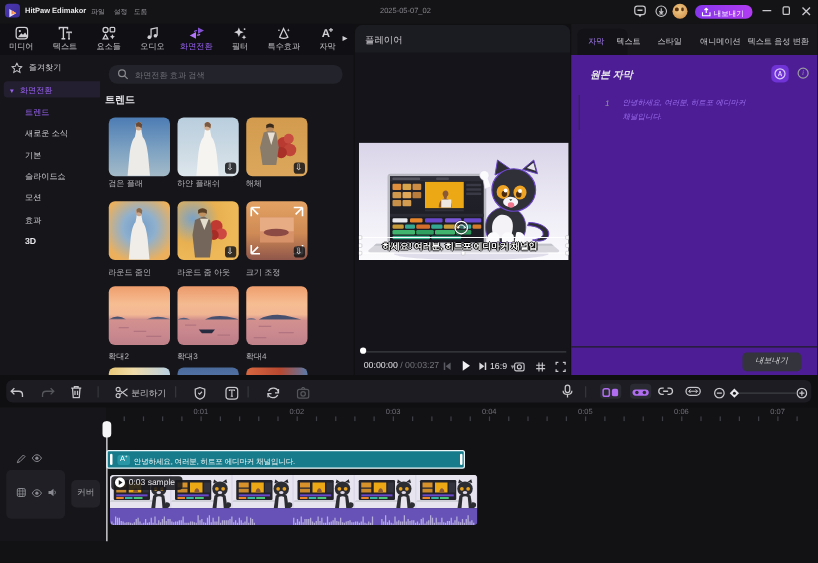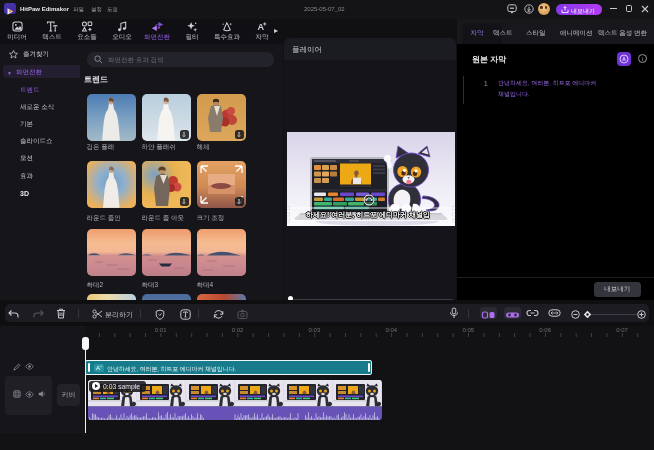--- a/index.html
+++ b/index.html
@@ -244,21 +244,21 @@
         </svg></div>
     <div class="abs thl" style="left:6.5px;top:237px;">확대2</div>
     <div class="abs thl" style="left:61.5px;top:237px;">확대3</div>
     <div class="abs thl" style="left:116.5px;top:237px;">확대4</div>
 
     <div class="abs th" style="left:6.5px;top:249.5px;background:linear-gradient(90deg,#e8c878 0%,#f0dca8 40%,#b8d0e0 100%);"></div>
     <div class="abs th" style="left:61.5px;top:249.5px;background:linear-gradient(180deg,#4a6a9c 0%,#7a9cc0 100%);"></div>
     <div class="abs th" style="left:116.5px;top:249.5px;background:linear-gradient(90deg,#d86840 0%,#b84830 55%,#5a7aa8 100%);"></div>
   </div>
 
-  <div class="abs" id="player" style="left:284px;top:20px;width:172px;height:280px;background:#14141a;border-radius:6px 6px 0 0;margin-top:18px;">
+  <div class="abs" id="player" style="left:284px;top:20px;width:172px;height:280px;background:#14141a;border-radius:6px 6px 0 0;">
     <div class="abs" style="left:0;top:0;width:172px;height:22px;background:#1b1b22;border-radius:6px 6px 0 0;"></div>
     <div class="abs" style="left:8px;top:7px;font-size:7.5px;color:#cacace;">플레이어</div>
 
     <div class="abs" style="left:3px;top:93.5px;width:168px;height:94px;overflow:hidden;">
       <svg width="168" height="94" viewBox="0 0 168 94">
         <defs>
           <linearGradient id="vbg" x1="0" y1="0" x2="0" y2="1">
             <stop offset="0" stop-color="#d9d4e8"></stop>
               <stop offset="0.45" stop-color="#eae7f3"></stop>
               <stop offset="1" stop-color="#fbfbfd"></stop>
@@ -400,21 +400,21 @@
 
   <div class="abs" id="rightpanel" style="left:457px;top:19px;width:197px;height:281px;background:#17171c;">
 
     <div class="abs" style="left:5px;top:4px;width:40px;height:21px;background:#121217;border-radius:5px 5px 0 0;"></div>
     <div class="abs" style="left:13.5px;top:10px;font-size:6.5px;color:#a47bf0;">자막</div>
     <div class="abs" style="left:36px;top:10px;font-size:6.5px;color:#c6c6ca;">텍스트</div>
     <div class="abs" style="left:69px;top:10px;font-size:6.5px;color:#c6c6ca;">스타일</div>
     <div class="abs" style="left:103px;top:10px;font-size:6.5px;color:#c6c6ca;">애니메이션</div>
     <div class="abs" style="left:141px;top:10px;font-size:6.5px;color:#c6c6ca;white-space:nowrap;">텍스트 음성 변환</div>
 
-    <div class="abs" style="left:0;top:25px;width:197px;height:256px;background:#000000;">
+    <div class="abs" style="left:0;top:25px;width:197px;height:256px;background:#4c1d95;font-style:italic;">
       <div class="abs" style="left:15px;top:10px;font-size:8px;font-weight:bold;color:#e6e6ea;">원본 자막</div>
       <div class="abs" style="left:160px;top:8px;width:14px;height:14px;border-radius:4px;background:#6f33d6;">
         <svg width="14" height="14" viewBox="0 0 14 14">
             <circle cx="7" cy="7" r="4" fill="none" stroke="#d9c6fa" stroke-width="1"></circle>
             <path d="M5.6 9 L7 4.8 L8.4 9 M6.1 7.8 h1.8" stroke="#d9c6fa" stroke-width="0.8" fill="none"></path>
           </svg>
       </div>
       <div class="abs" style="left:181px;top:10px;width:9px;height:9px;border-radius:50%;border:1px solid #9a9aa0;color:#9a9aa0;font-size:6px;text-align:center;line-height:9px;font-family:'Liberation Serif',serif;">i</div>
       <div class="abs" style="left:6px;top:32px;width:1px;height:28px;background:#2e2e36;"></div>
       <div class="abs" style="left:27px;top:36px;font-size:6.5px;color:#9a9aa0;">1</div>

